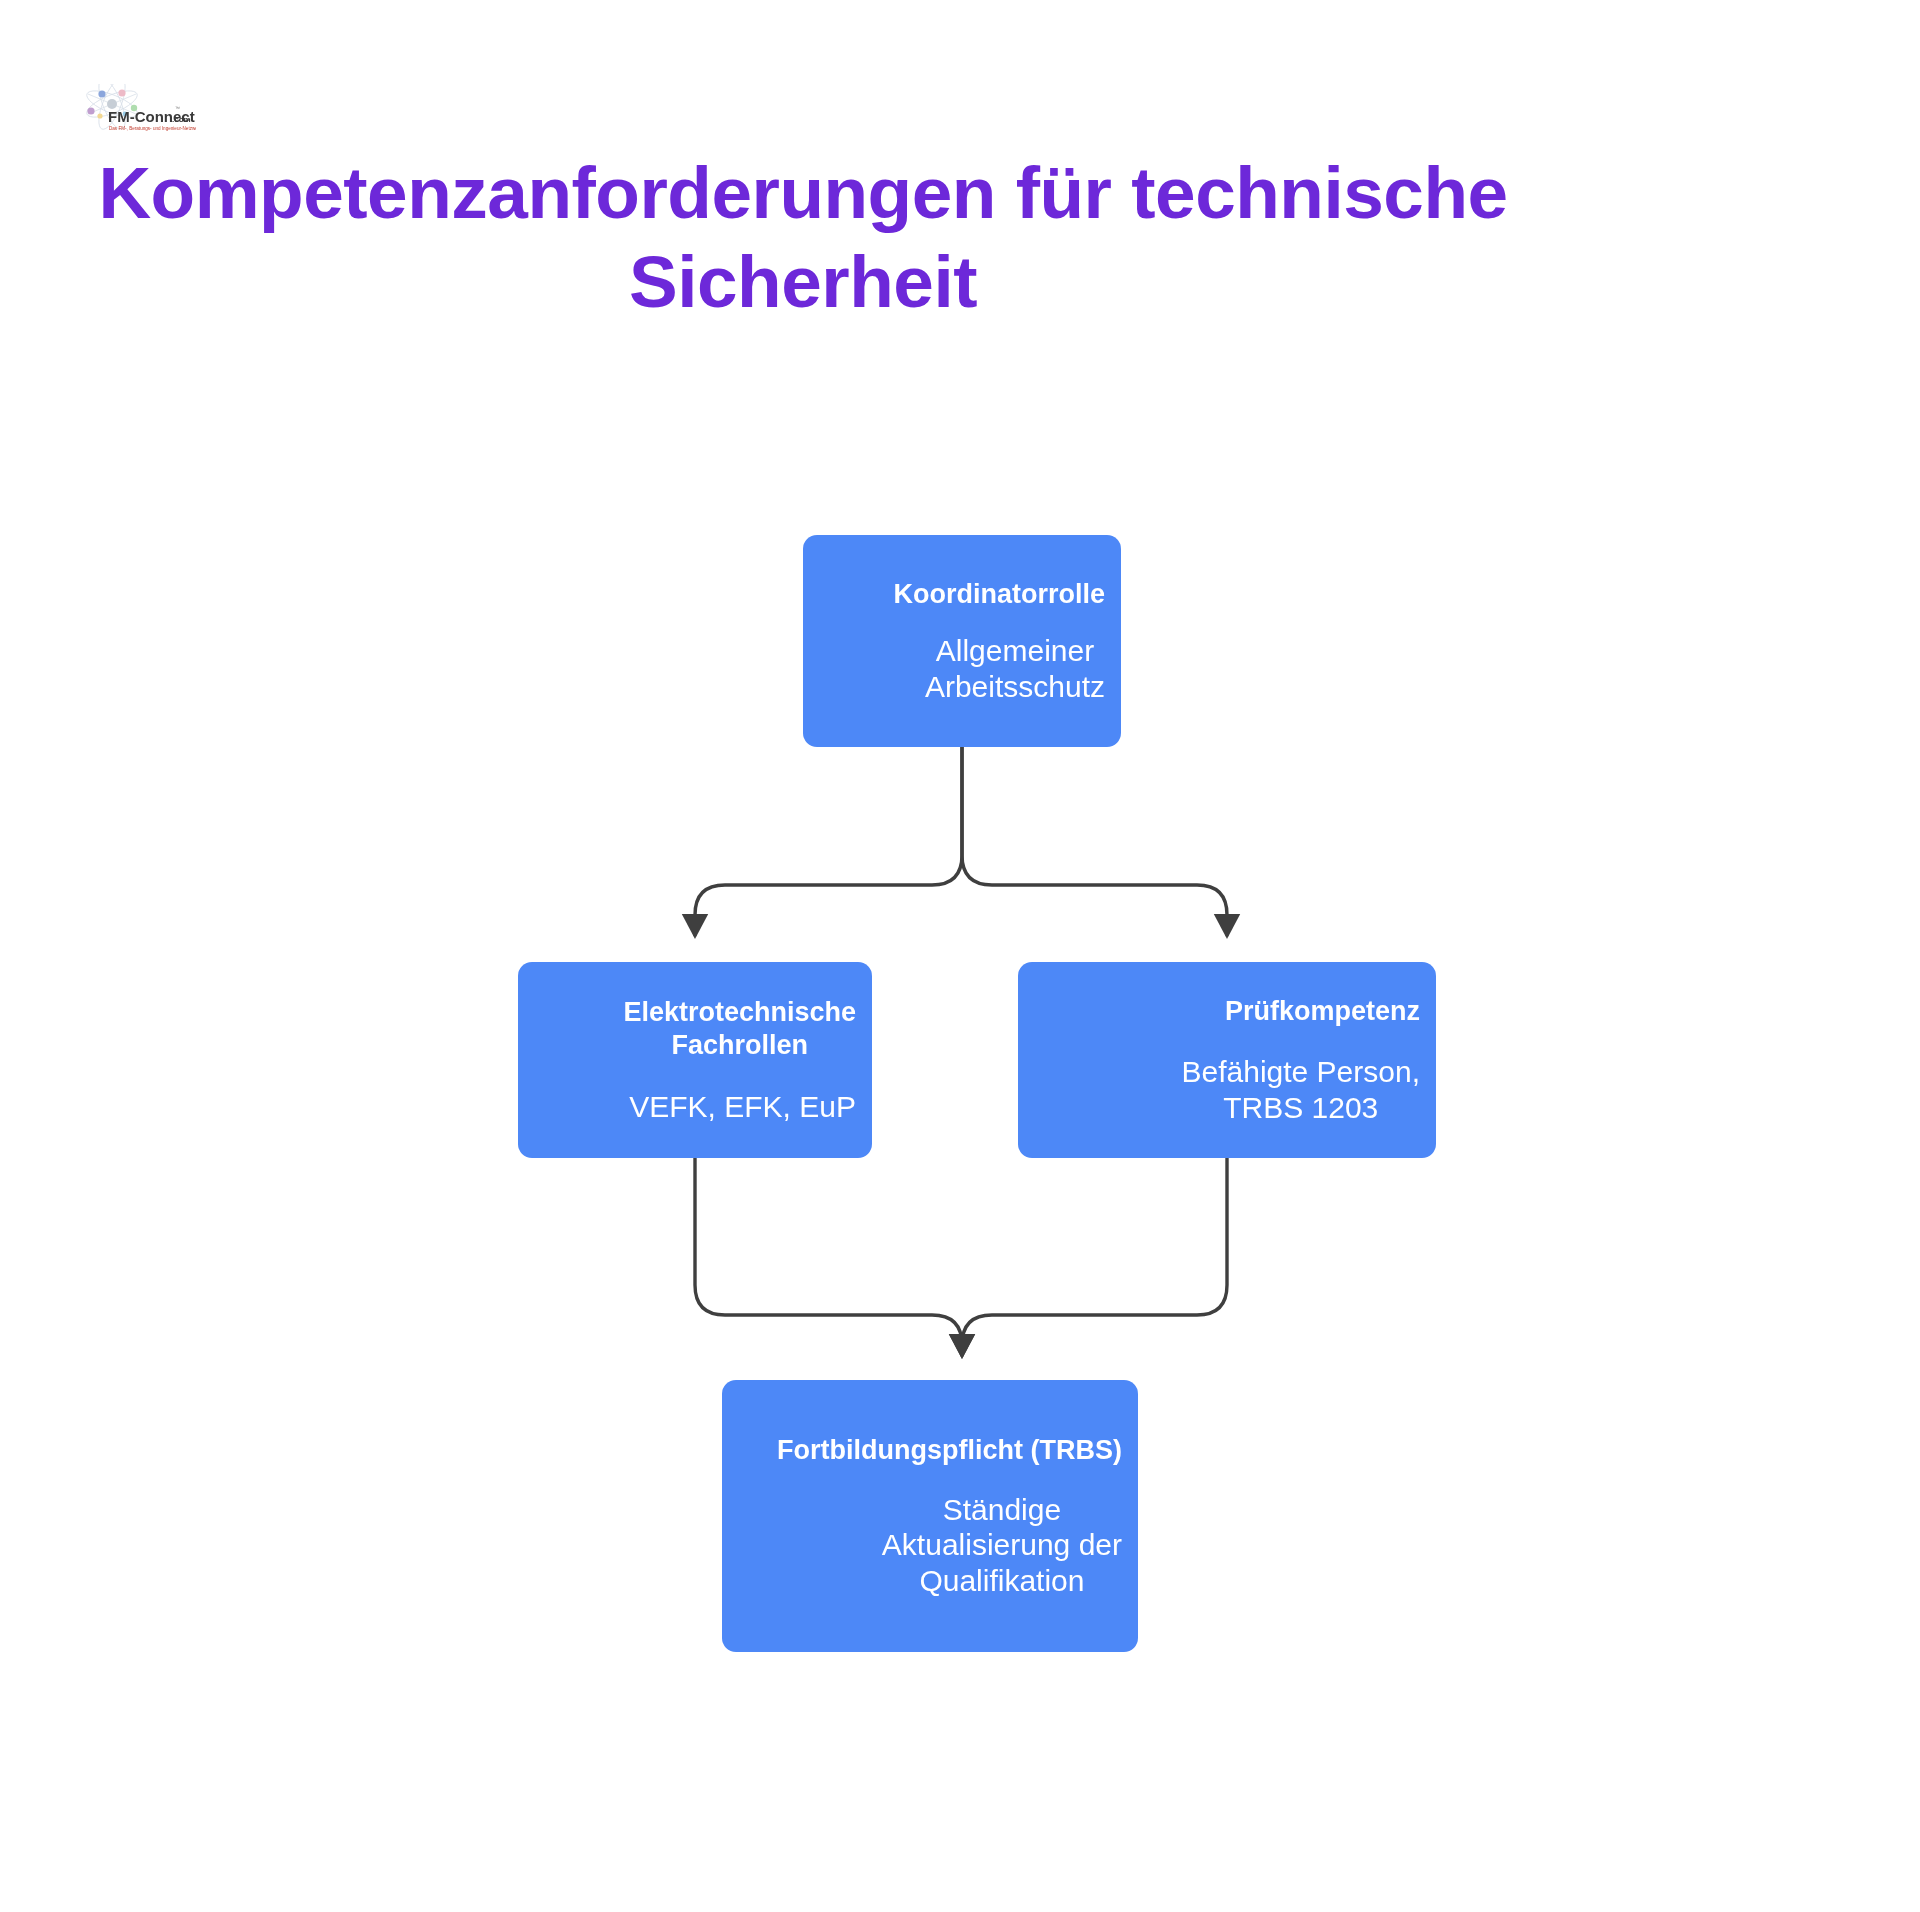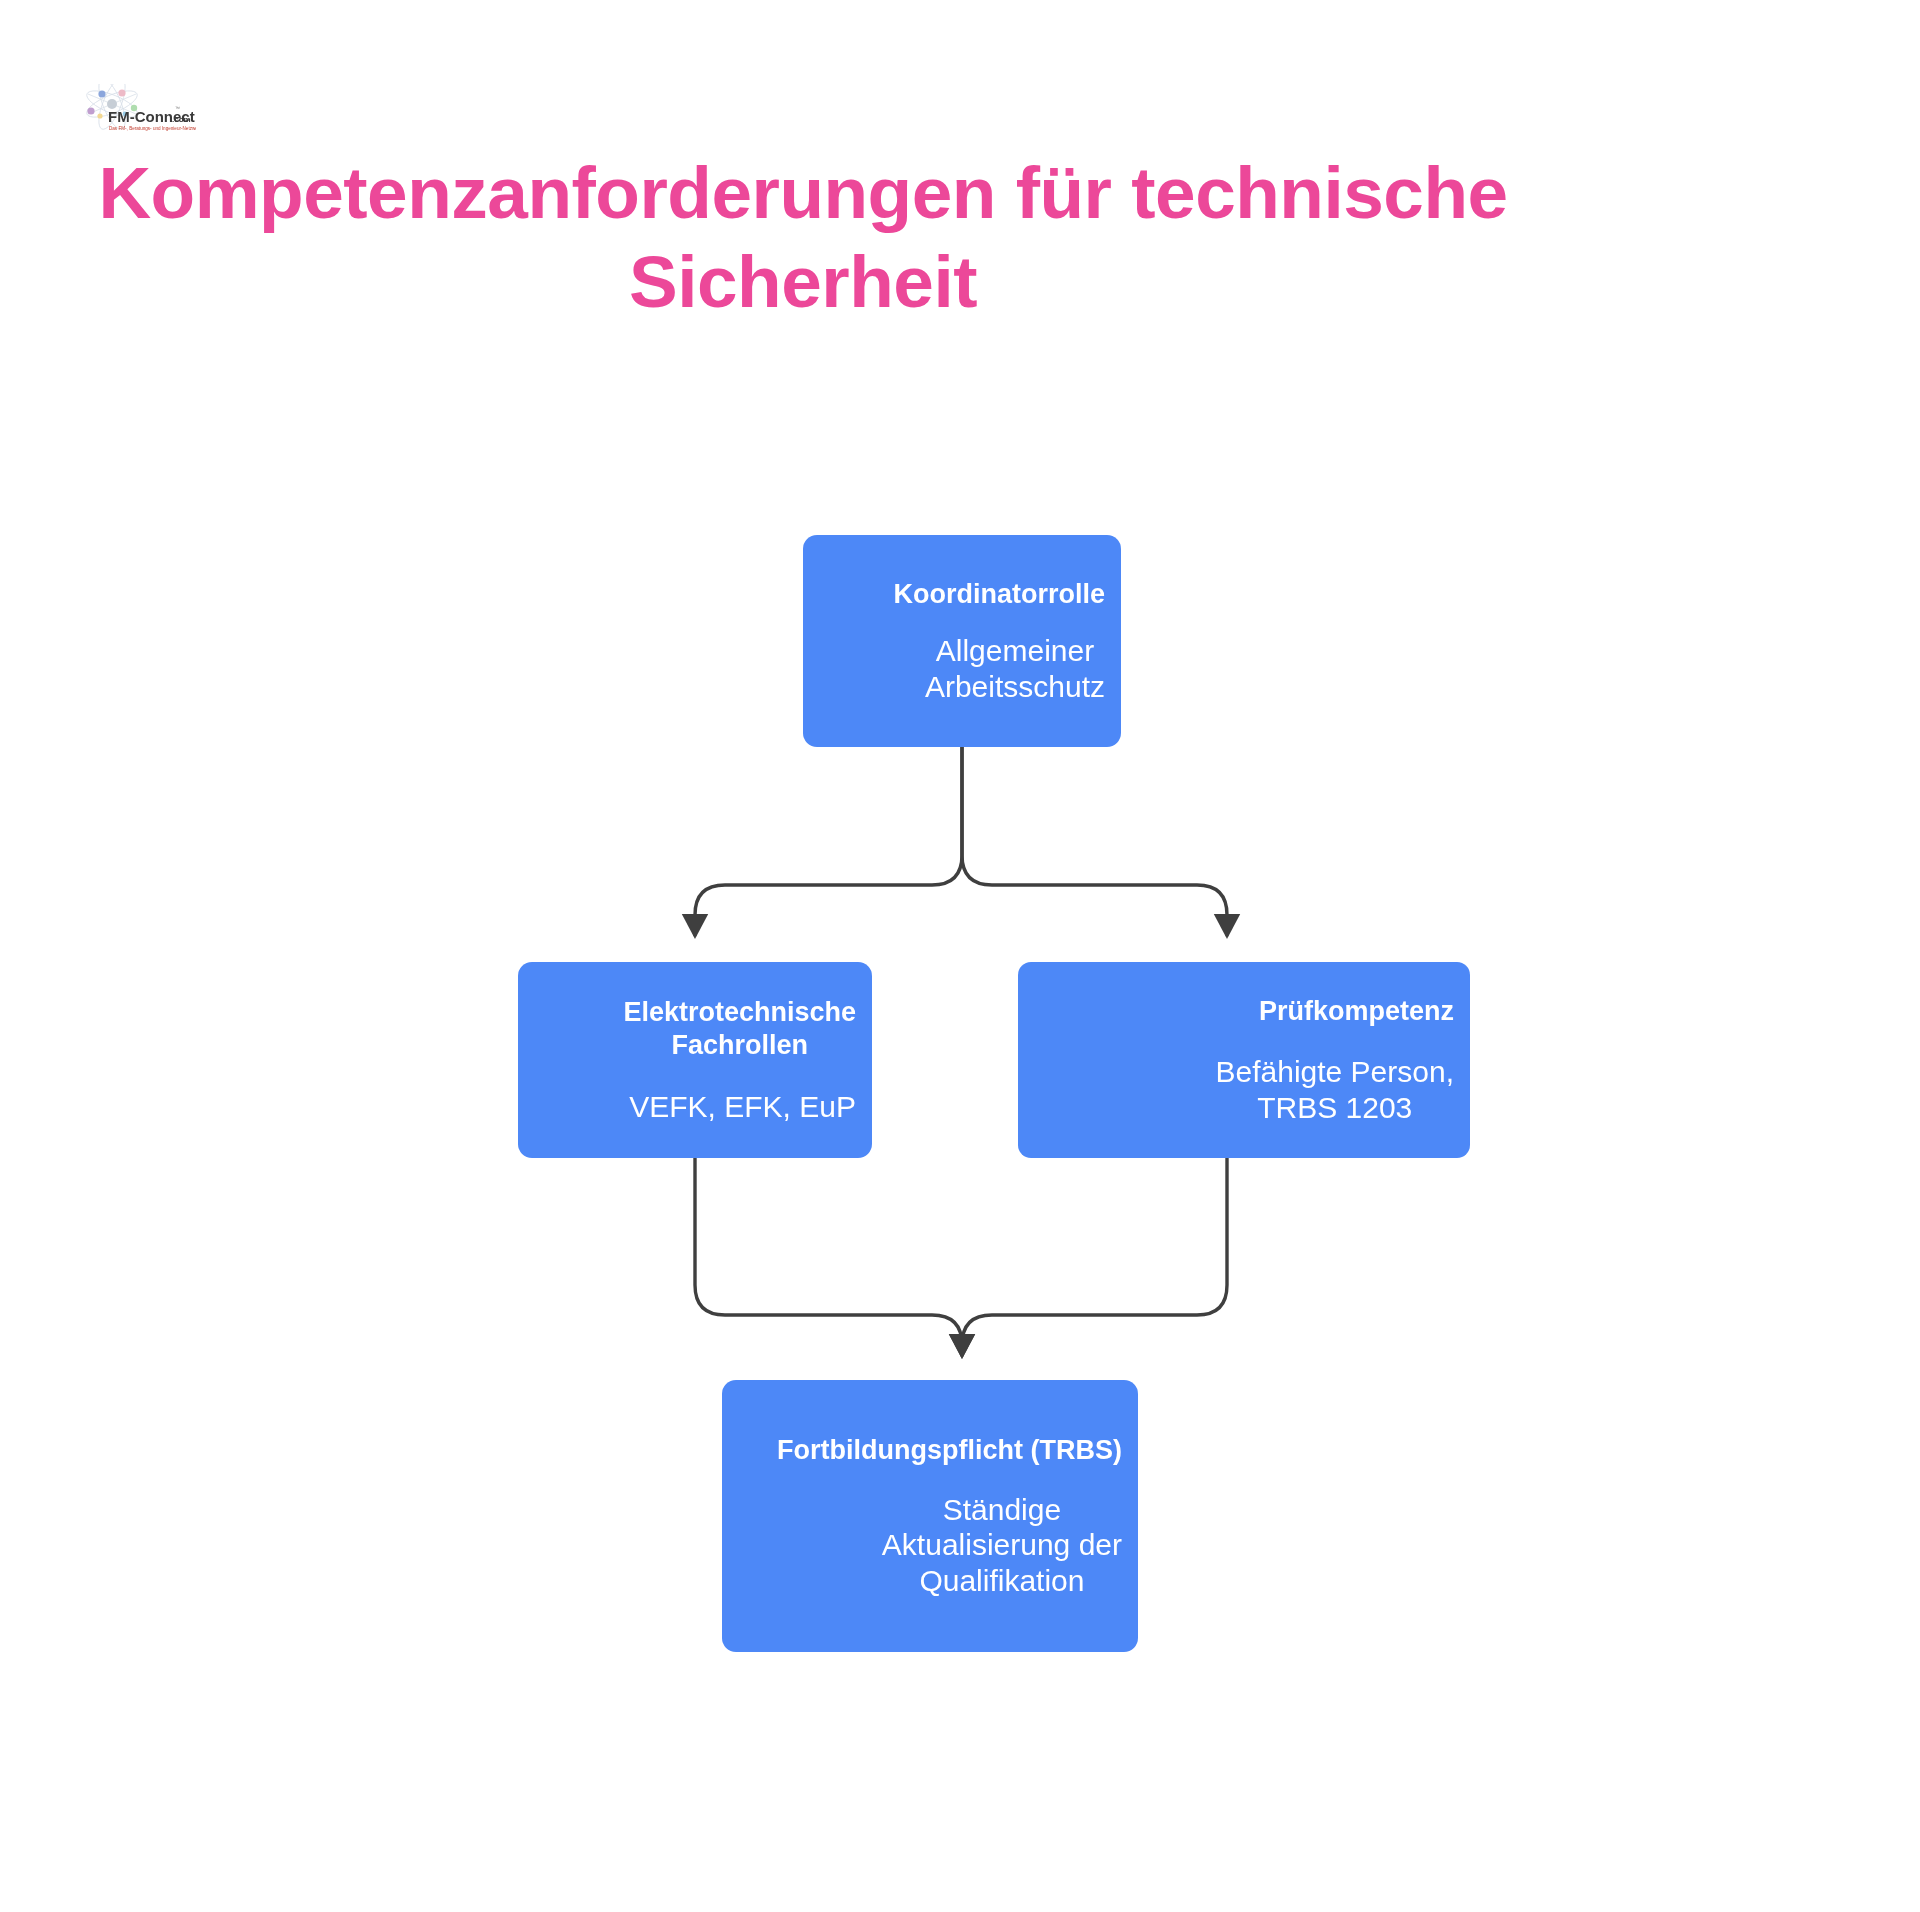--- a/index.html
+++ b/index.html
@@ -38,21 +38,21 @@
   
   #title {
     position: absolute;
     left: 78px;
     top: 148px;
     width: 1450px;
     text-align: center;
     font-size: 73px;
     line-height: 1.22;
     font-weight: bold;
-    color: #ec4899;
+    color: #6d28d9;
     letter-spacing: -0.5px;
   }
 
   
   #flow {
     position: absolute;
     left: 0;
     top: 0;
     width: 1920px;
     height: 1912px;
@@ -89,21 +89,21 @@
   .node .node-sub {
     font-size: 30px;
     font-weight: normal;
     line-height: 1.18;
     white-space: pre-line;
   }
 
   #node-root     { left: 803px;  top: 535px;  width: 318px; height: 212px; }
   #node-root .node-title { margin-bottom: 22px; }
   #node-electro  { left: 518px;  top: 962px;  width: 354px; height: 196px; padding-left: 36px; }
-  #node-pruef    { left: 1018px; top: 962px;  width: 452px; height: 196px; border-radius: 13px; }
+  #node-pruef    { left: 1018px; top: 962px;  width: 418px; height: 196px; }
   #node-fort     { left: 722px;  top: 1380px; width: 416px; height: 272px; }
   #node-fort .node-title { margin-bottom: 24px; }
 </style>
 </head>
 <body>
 
 <div id="page">
 
   <div id="logo">
     <svg width="118" height="52" viewBox="0 0 118 52" xmlns="http://www.w3.org/2000/svg">

